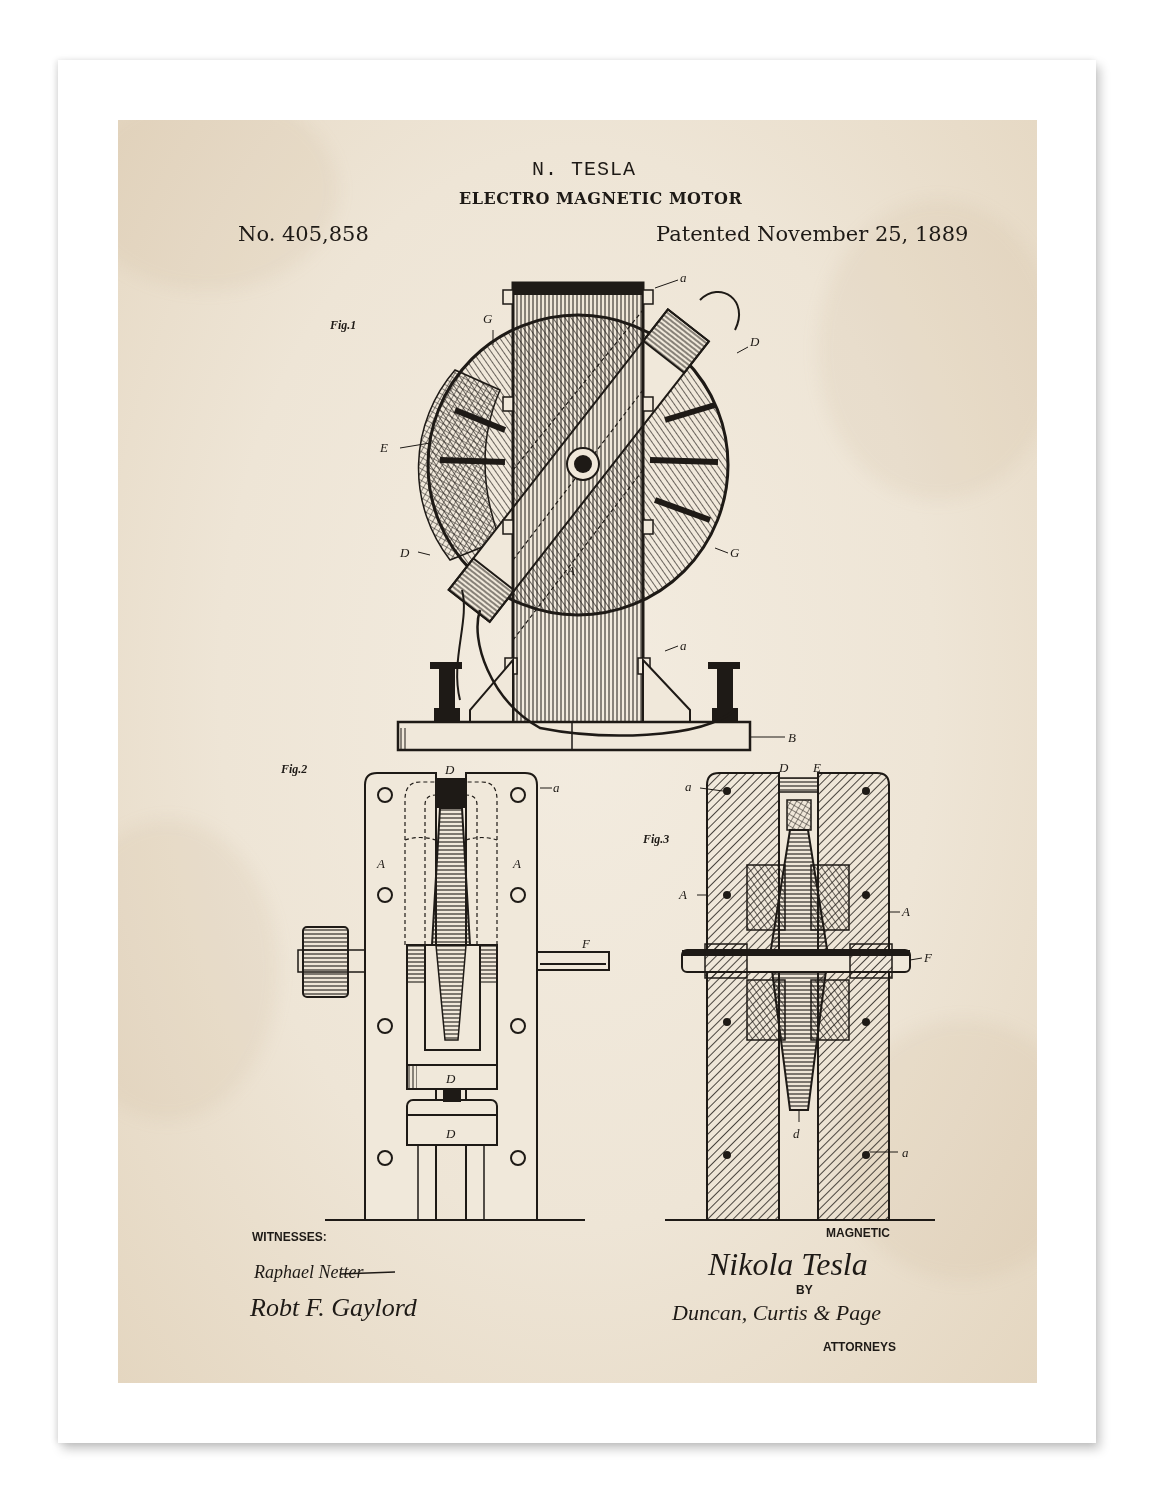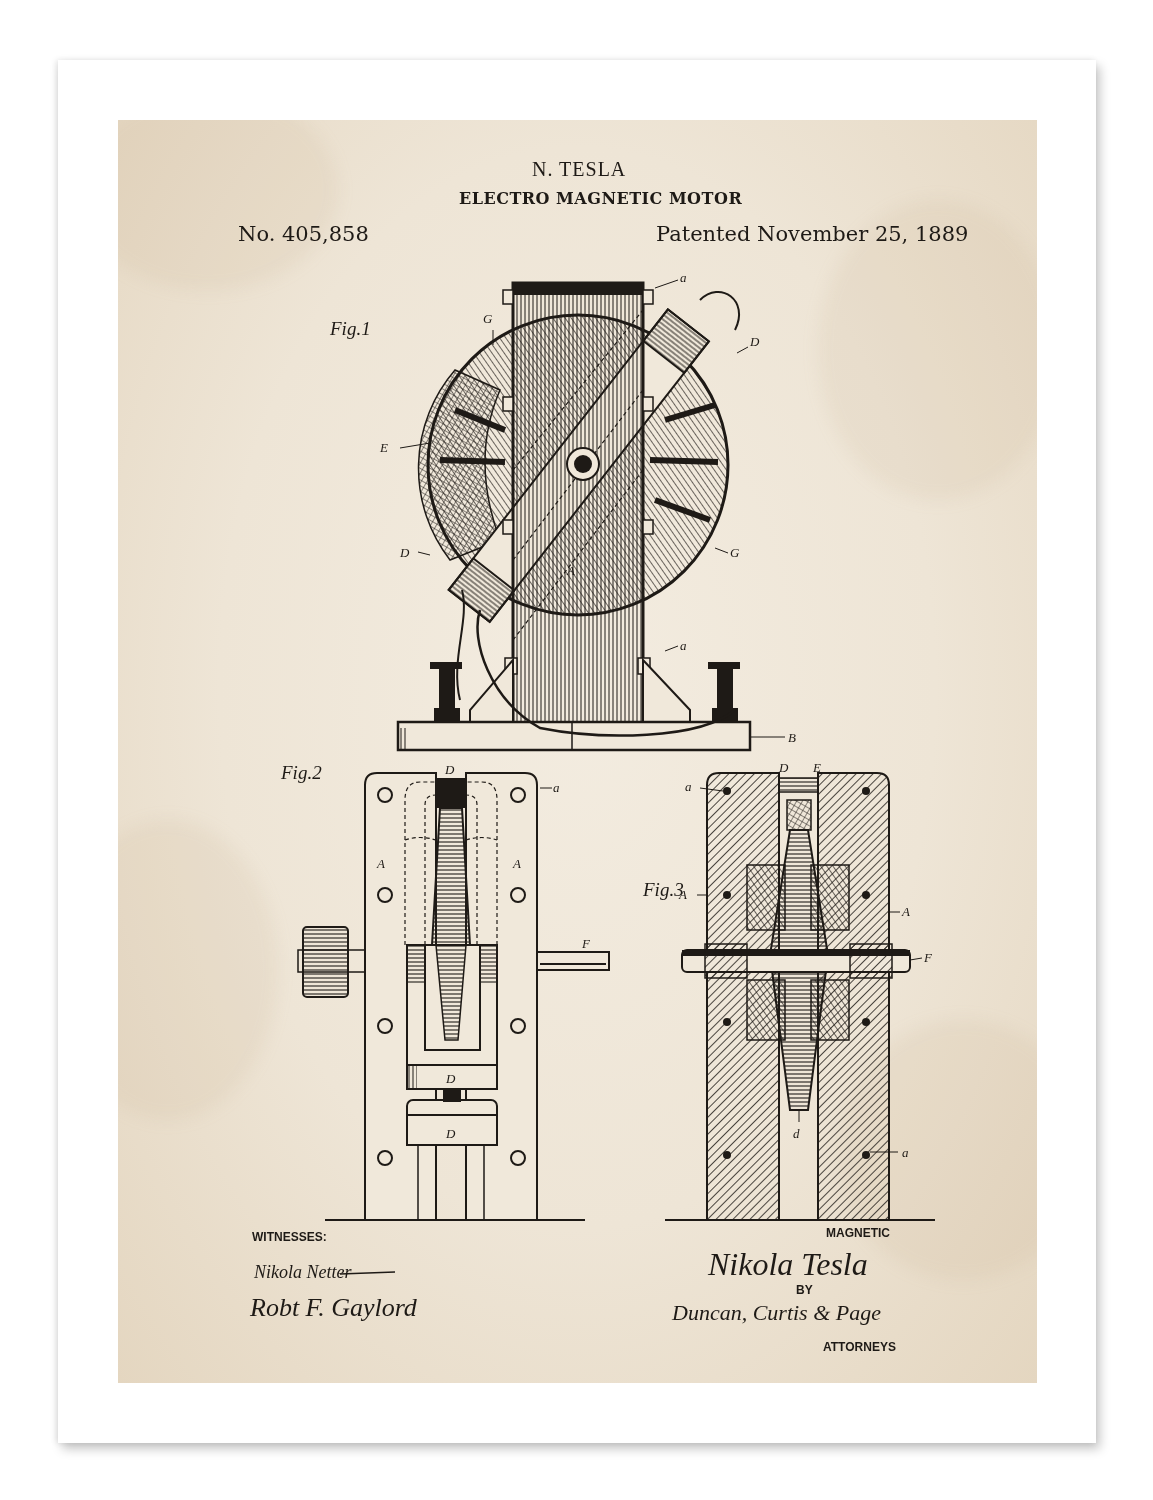--- a/index.html
+++ b/index.html
@@ -4,26 +4,26 @@
 <style>
   html,body{margin:0;padding:0;background:#ffffff;}
   body{width:1153px;height:1500px;position:relative;overflow:hidden;font-family:"Liberation Serif",serif;}
   .card{position:absolute;left:58px;top:60px;width:1038px;height:1383px;background:#ffffff;
         box-shadow:4px 6px 10px rgba(0,0,0,0.22), -2px 0 6px rgba(0,0,0,0.10);}
   .paper{position:absolute;left:118px;top:120px;width:919px;height:1263px;
         background:radial-gradient(ellipse at 50% 45%, #f3ece0 0%, #eee5d6 55%, #e4d6c0 100%);
         overflow:hidden;}
   .stain{position:absolute;border-radius:50%;background:rgba(190,160,120,0.10);filter:blur(8px);}
   .txt{position:absolute;color:#1e1a16;white-space:nowrap;}
-  .title{font-family:Liberation Serif, serif;font-size:20px;letter-spacing:1px;text-align:right;}
+  .title{font-family:Liberation Mono, monospace;font-size:20px;letter-spacing:1px;text-align:right;}
   .subtitle{font-family:"DejaVu Serif",serif;font-size:16px;font-weight:bold;letter-spacing:0.5px;}
   .pno{font-family:"DejaVu Serif",serif;font-size:21px;text-align:right;}
   .sans{font-family:"Liberation Sans",sans-serif;font-weight:bold;font-size:12px;}
   .script{font-family:"Liberation Serif",serif;font-style:italic;}
-  .fig-label{font-family:"Liberation Serif",serif;font-style:italic;font-weight:normal;font-size:19px;}
+  .fig-label{font-family:"Liberation Serif",serif;font-style:italic;font-weight:bold;font-size:12px;}
   .lbl{font-family:"Liberation Serif",serif;font-style:italic;font-size:13px;fill:#1e1a16;}
   svg{position:absolute;overflow:visible;}
 </style>
 </head>
 <body>
 
 <div class="card"></div>
 
 <div class="paper">
   <div class="stain" style="left:-40px;top:-30px;width:260px;height:200px;"></div>
@@ -32,21 +32,21 @@
   <div class="stain" style="left:720px;top:900px;width:250px;height:260px;"></div>
 </div>
 
 <div class="txt title" style="left:532px;top:158px;">N. TESLA</div>
 <div class="txt subtitle" style="left:459px;top:189px;">ELECTRO MAGNETIC MOTOR</div>
 <div class="txt pno" style="left:238px;top:222px;">No. 405,858</div>
 <div class="txt pno" style="left:656px;top:222px;">Patented November 25, 1889</div>
 
 <div class="txt fig-label" style="left:330px;top:318px;">Fig.1</div>
 <div class="txt fig-label" style="left:281px;top:762px;">Fig.2</div>
-<div class="txt fig-label" style="left:643px;top:832px;margin-top:47px;">Fig.3</div>
+<div class="txt fig-label" style="left:643px;top:832px;">Fig.3</div>
 
 <svg width="1153" height="1500" style="left:0;top:0;">
   <defs>
     <pattern id="hatchV" width="4" height="4" patternUnits="userSpaceOnUse">
       <line x1="1" y1="0" x2="1" y2="4" stroke="#1e1a16" stroke-width="1"></line>
     </pattern>
     <pattern id="hatchD" width="6" height="6" patternUnits="userSpaceOnUse" patternTransform="rotate(45)">
       <line x1="0" y1="0" x2="0" y2="6" stroke="#1e1a16" stroke-width="1.6"></line>
     </pattern>
     <pattern id="hatchD2" width="5" height="5" patternUnits="userSpaceOnUse" patternTransform="rotate(-35)">
@@ -251,21 +251,21 @@
   <text class="lbl" x="813" y="772">E</text>
   <text class="lbl" x="685" y="791">a</text>
   <text class="lbl" x="679" y="899">A</text>
   <text class="lbl" x="902" y="916">A</text>
   <text class="lbl" x="924" y="962">F</text>
   <text class="lbl" x="793" y="1138">d</text>
   <text class="lbl" x="902" y="1157">a</text>
 </svg>
 
 <div class="txt sans" style="left:252px;top:1230px;">WITNESSES:</div>
-<div class="txt script" style="left:254px;top:1262px;font-size:18px;">Nikola Netter</div>
+<div class="txt script" style="left:254px;top:1262px;font-size:18px;">Raphael Netter</div>
 <svg width="60" height="10" style="left:340px;top:1270px;">
   <line x1="0" y1="4" x2="55" y2="2" stroke="#1e1a16" stroke-width="1.5"></line>
 </svg>
 <div class="txt script" style="left:250px;top:1293px;font-size:26px;">Robt F. Gaylord</div>
 
 <div class="txt sans" style="left:826px;top:1226px;">MAGNETIC</div>
 <div class="txt script" style="left:708px;top:1246px;font-size:32px;">Nikola Tesla</div>
 <div class="txt sans" style="left:760px;top:1283px;margin-left:36px;">BY</div>
 <div class="txt script" style="left:672px;top:1300px;font-size:22px;">Duncan, Curtis &amp; Page</div>
 <div class="txt sans" style="left:823px;top:1340px;">ATTORNEYS</div>

